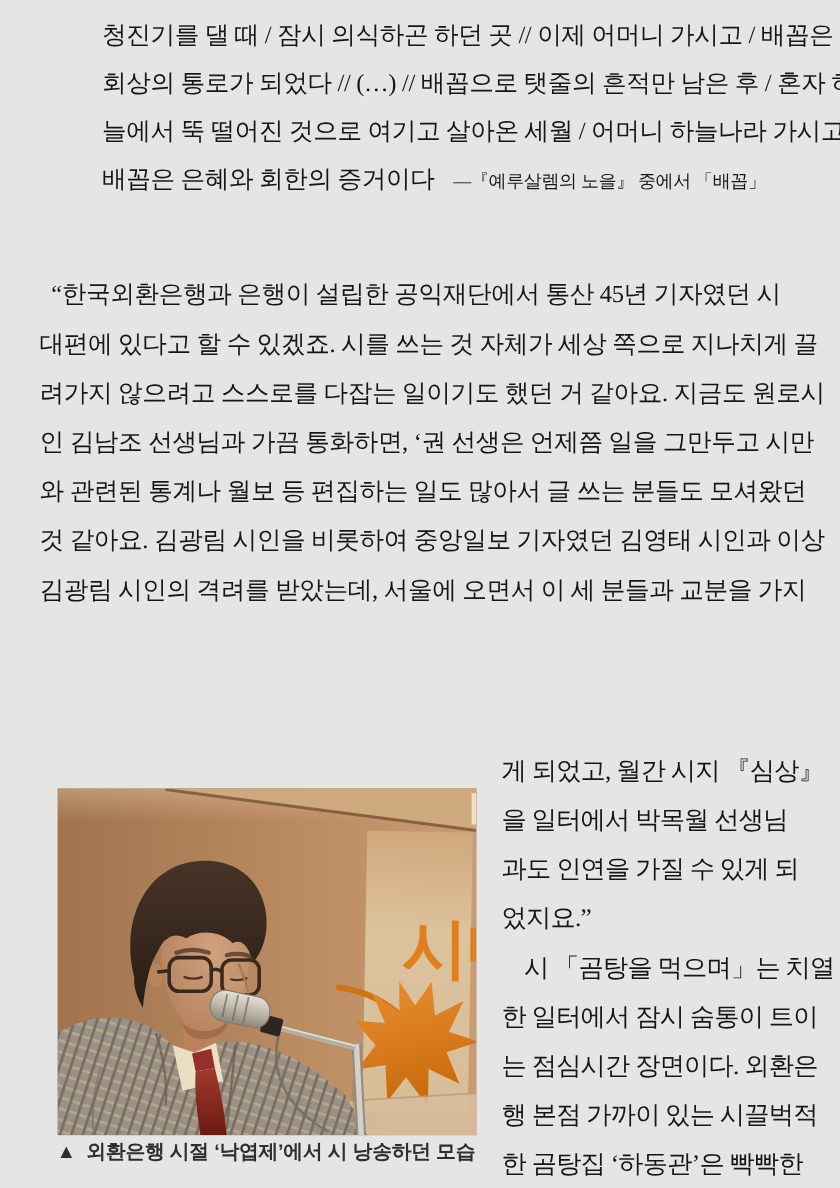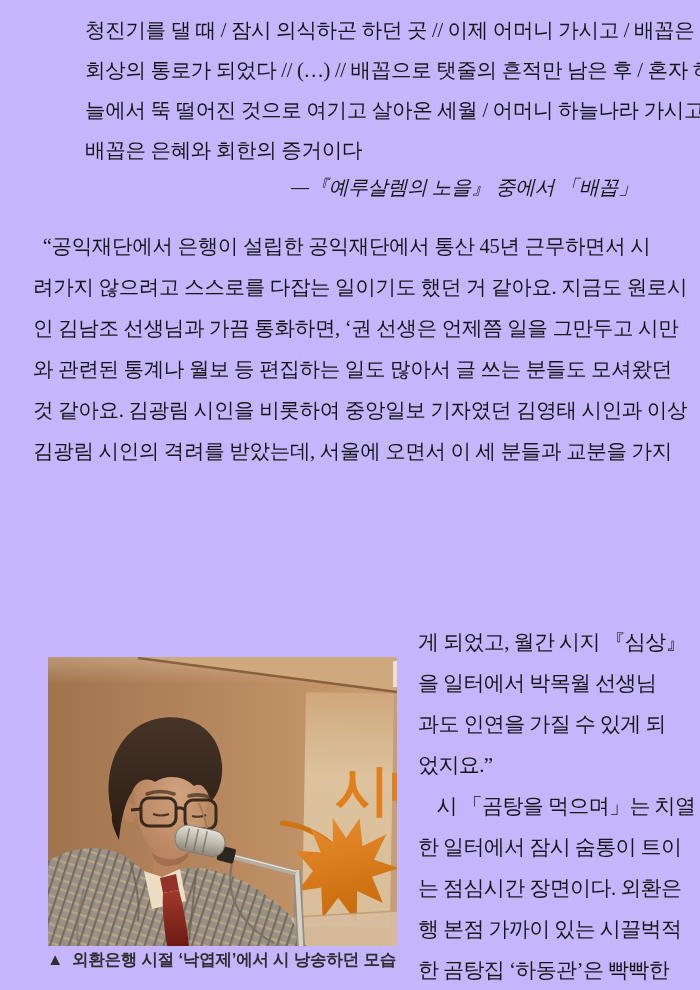--- a/index.html
+++ b/index.html
@@ -1,23 +1,23 @@
 <!DOCTYPE html>
 <html><head>
 <meta charset="utf-8">
 <style>
   html,body{margin:0;padding:0;}
   body{
     width:700px;height:990px;position:relative;background:#ffffff;
     font-family:"Liberation Serif","DejaVu Serif",serif;color:#161616;
   }
-  .page{position:absolute;inset:0;overflow:hidden;background:#c4b5fd;}
+  .page{position:absolute;inset:0;overflow:hidden;background:#e5e5e5;}
   .tline{white-space:pre;}
   .poem{position:absolute;left:85px;top:10px;font-size:20.5px;line-height:40px;letter-spacing:-0.3px;}
-  .attribution{position:absolute;top:174px;right:62px;font-size:20px;letter-spacing:-0.3px;white-space:pre;font-style:italic;}
+  .attribution{position:absolute;top:142px;right:62px;font-size:15px;letter-spacing:-0.3px;white-space:pre;}
   .body-main{position:absolute;left:33px;top:226px;font-size:20.5px;line-height:41px;letter-spacing:-0.3px;}
   .body-col{position:absolute;left:418px;top:622px;font-size:21px;line-height:41px;letter-spacing:-0.6px;}
   .photo{position:absolute;left:48px;top:657px;width:349px;height:289px;overflow:hidden;background:#b1825a;}
   .photo svg{display:block;}
   .caption{
     position:absolute;left:47px;top:949px;
     font-family:"Liberation Sans","DejaVu Sans",sans-serif;
     font-size:16.5px;color:#2e2e2e;letter-spacing:-0.2px;white-space:pre;font-weight:700;
   }
 </style>
@@ -29,21 +29,22 @@
   <div class="poem">
       <div class="tline">청진기를 댈 때 / 잠시 의식하곤 하던 곳 // 이제 어머니 가시고 / 배꼽은</div>
       <div class="tline">회상의 통로가 되었다 // (…) // 배꼽으로 탯줄의 흔적만 남은 후 / 혼자 하</div>
       <div class="tline">늘에서 뚝 떨어진 것으로 여기고 살아온 세월 / 어머니 하늘나라 가시고 /</div>
       <div class="tline">배꼽은 은혜와 회한의 증거이다</div>
     </div>
 
   <div class="attribution">—『예루살렘의 노을』 중에서 「배꼽」</div>
 
   <div class="body-main">
-      <div class="tline">  “공익재단에서 은행이 설립한 공익재단에서 통산 45년 근무하면서 시</div>
+      <div class="tline">  “한국외환은행과 은행이 설립한 공익재단에서 통산 45년 기자였던 시</div>
+      <div class="tline">대편에 있다고 할 수 있겠죠. 시를 쓰는 것 자체가 세상 쪽으로 지나치게 끌</div>
       <div class="tline">려가지 않으려고 스스로를 다잡는 일이기도 했던 거 같아요. 지금도 원로시</div>
       <div class="tline">인 김남조 선생님과 가끔 통화하면, ‘권 선생은 언제쯤 일을 그만두고 시만</div>
       <div class="tline">와 관련된 통계나 월보 등 편집하는 일도 많아서 글 쓰는 분들도 모셔왔던</div>
       <div class="tline">것 같아요. 김광림 시인을 비롯하여 중앙일보 기자였던 김영태 시인과 이상</div>
       <div class="tline">김광림 시인의 격려를 받았는데, 서울에 오면서 이 세 분들과 교분을 가지</div>
     </div>
 
   <div class="photo">
     <svg width="349" height="289" viewBox="0 0 349 289">
       <defs>

